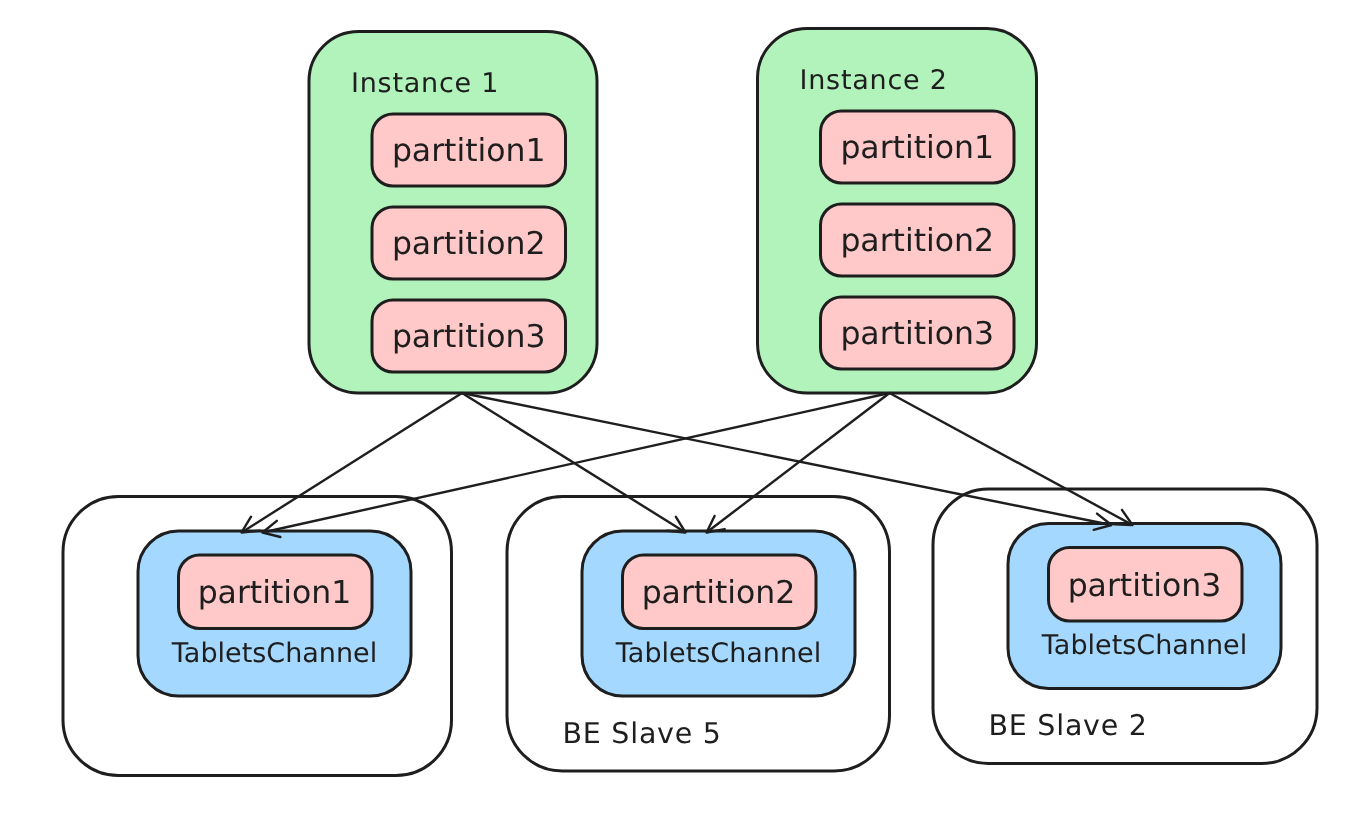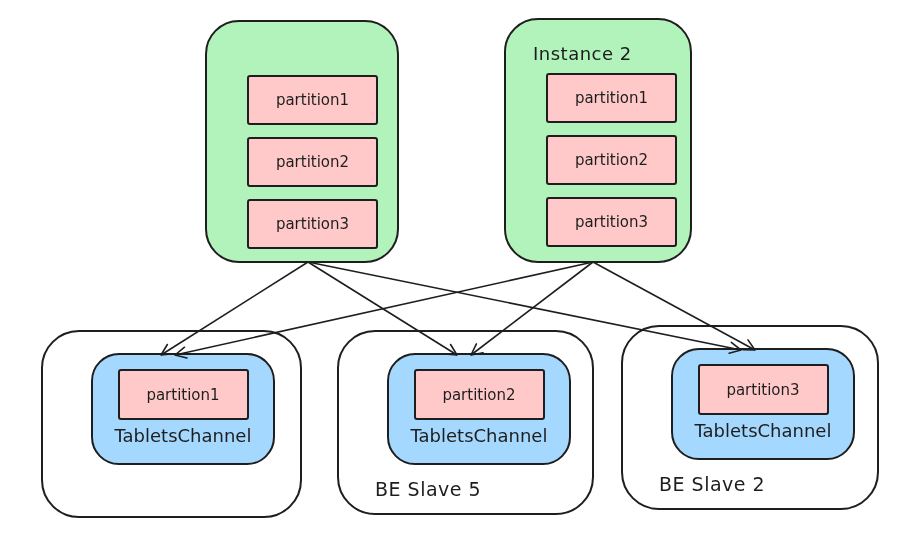--- a/index.html
+++ b/index.html
@@ -39,23 +39,23 @@
   .instance .partition{
     position:absolute;left:40px;width:131px;height:50px;
   }
   .instance .partition.p0{top:53px;}
   .instance .partition.p1{top:115px;}
   .instance .partition.p2{top:177px;}
   
   .partition{
     background:var(--partition-fill);
     border:2px solid var(--stroke);
-    border-radius:3px;
+    border-radius:15px;
     display:flex;align-items:center;justify-content:center;
-    font-size:15px;
+    font-size:21px;
     white-space:nowrap;
   }
   
   .slave{
     position:absolute;
     background:var(--slave-fill);
     border:2px solid var(--stroke);
     border-radius:38px;
   }
   #be-slave-1{left:41px;top:330px;width:261px;height:188px;}
@@ -86,20 +86,21 @@
     position:absolute;left:0;top:0;width:913px;height:545px;
     pointer-events:none;
   }
 </style>
 </head>
 <body>
 
 <div id="diagram-canvas">
 
   <div class="instance" id="instance-1">
+    <div class="instance-label">Instance 1</div>
     <div class="partition p0">
       <span>partition1</span>
     </div>
     <div class="partition p1">
       <span>partition2</span>
     </div>
     <div class="partition p2">
       <span>partition3</span>
     </div>
   </div>

